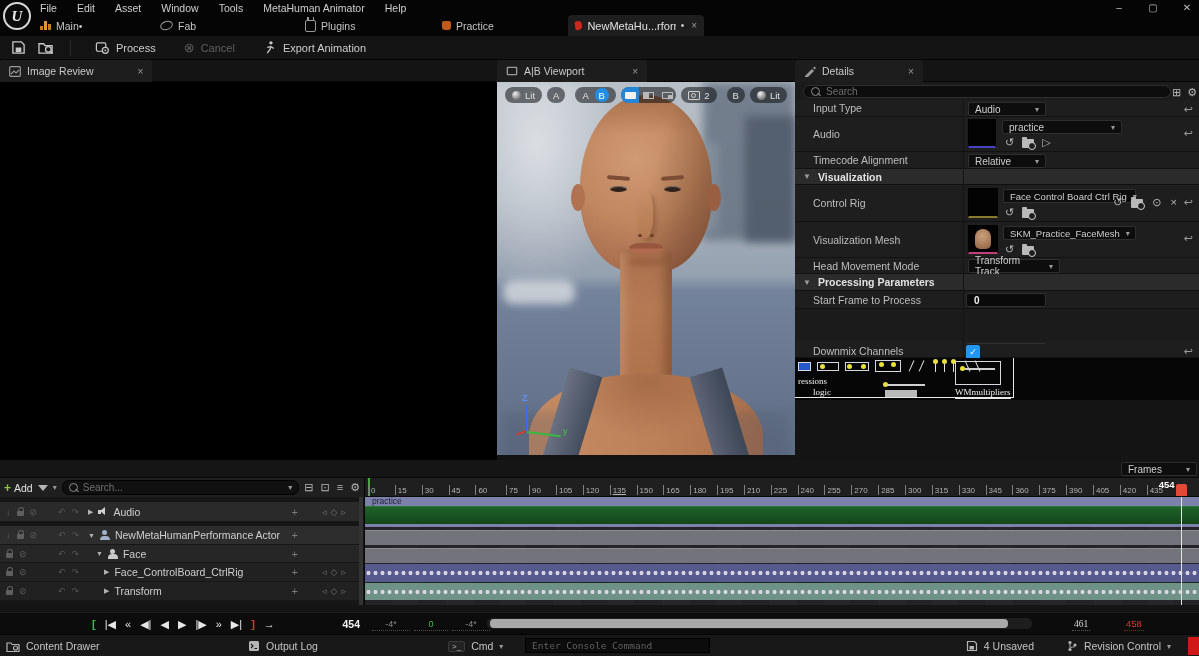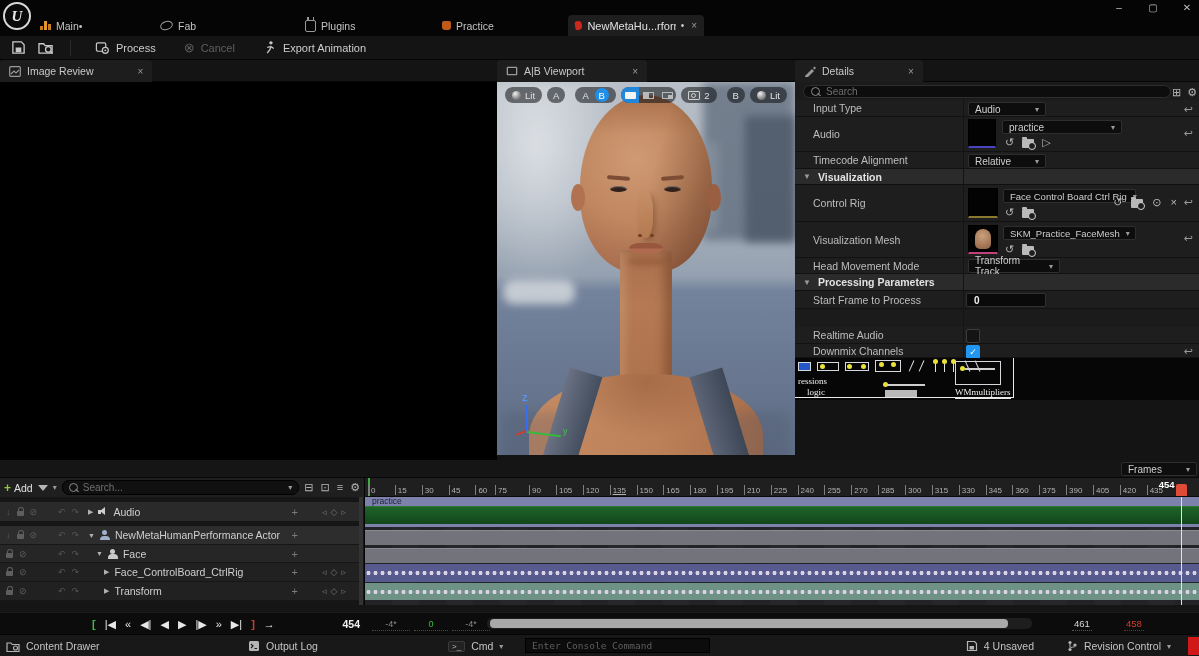--- a/index.html
+++ b/index.html
@@ -223,20 +223,29 @@
      font-family:"DejaVu Sans Mono",monospace;font-size:9.5px;}
   .red-badge{position:absolute;right:0px;top:2px;width:11px;height:18px;background:#d01818;}
   .caret-sm{color:#9a9a9a;font-size:8px;}
 </style>
 </head>
 <body>
 
 <div class="app">
 
   <div class="abs titlebar">
+    <div class="abs menus">
+      <span class="menu-item">File</span>
+      <span class="menu-item">Edit</span>
+      <span class="menu-item">Asset</span>
+      <span class="menu-item">Window</span>
+      <span class="menu-item">Tools</span>
+      <span class="menu-item">MetaHuman Animator</span>
+      <span class="menu-item">Help</span>
+    </div>
     <div class="abs win-controls">
       <span class="win-btn">–</span>
       <span class="win-btn">▢</span>
       <span class="win-btn">✕</span>
     </div>
   </div>
   <div class="abs ue-logo">U</div>
 
   <div class="abs tabsrow">
     <div class="trail-tab" style="left:40px">
@@ -517,24 +526,20 @@
     </div>
 
     <div class="dt-row" style="top:227px;height:18px;margin-top:32px;">
       <span class="dt-name">End Frame to Process</span>
       <div class="txtin" style="left:171px;top:2px;width:80px;">
         <span>458</span>
       </div>
       <span class="revert" style="top:3px">↩</span>
     </div>
 
-    <div class="dt-row" style="top:245px;height:17px;">
-      <span class="dt-name">Realtime Audio</span>
-      <span class="cb" id="cb-realtime" style="top:2px;"></span>
-    </div>
 
     <div class="dt-row" style="top:262px;height:14px;">
       <span class="dt-name">Downmix Channels</span>
       <span class="cb checked" id="cb-downmix" style="top:1px;">✓</span>
       <span class="revert" style="top:1px">↩</span>
     </div>
   </div>
 
   <div class="abs ov">
     <div class="ov-frame"></div>
@@ -554,21 +559,21 @@
     <div class="ov-slash" style="left:149px;top:2px;"></div>
     <span class="ydot" style="left:147px;top:1px;"></span>
     <div class="ov-slash" style="left:158px;top:2px;"></div>
     <span class="ydot" style="left:156px;top:1px;"></span>
     <div class="ov-slash" style="left:172px;top:2px;transform:rotate(-24deg);"></div>
     <div class="ov-slash" style="left:182px;top:2px;transform:rotate(-24deg);"></div>
     <div class="ov-box" style="left:160px;top:3px;width:46px;height:24px;left:160px;"></div>
     <span class="ydot" style="left:165px;top:8px;"></span>
     <div class="ov-line" style="left:170px;top:10px;width:30px;height:1.5px;"></div>
     <span class="ov-txt" style="left:3px;top:19px;">ressions</span>
-    <span class="ov-txt" style="left:12px;top:30px;">logic</span>
+    <span class="ov-txt" style="left:18px;top:30px;">logic</span>
     <span class="ydot" style="left:88px;top:24px;"></span>
     <div class="ov-line" style="left:92px;top:26px;width:38px;height:1.5px;"></div>
     <div class="ov-gray" style="left:90px;top:32px;width:32px;height:7px;"></div>
     <span class="ov-txt" style="left:160px;top:30px;border-bottom:1px solid #e8e8e8;padding-bottom:1px;">WMmultipliers</span>
   </div>
   <div class="abs" style="left:795px;top:400px;width:404px;height:60px;background:#141414;"></div>
 
   <div class="abs seq-topstrip">
     <div class="frames-dd">
       <span>Frames</span>
@@ -598,21 +603,21 @@
 
   <div class="abs ruler" id="ruler">
     <div class="range-start"></div>
     <span class="ph-label" id="ph-label" style="left: 775.66px;">454</span>
     <div class="ph-marker" id="ph-marker" style="left: 810.66px;"></div>
   <span class="tick" style="left: 3px;">0</span>
       <span class="tick" style="left: 29.85px;">15</span>
       <span class="tick" style="left: 56.7px;">30</span>
       <span class="tick" style="left: 83.55px;">45</span>
       <span class="tick" style="left: 110.4px;">60</span>
-      <span class="tick" style="left: 130px;">75</span>
+      <span class="tick" style="left: 141px;">75</span>
       <span class="tick" style="left: 164.1px;">90</span>
       <span class="tick" style="left: 190.95px;">105</span>
       <span class="tick" style="left: 217.8px;">120</span>
       <span class="tick" style="left: 244.65px; text-decoration: underline;">135</span>
       <span class="tick" style="left: 271.5px;">150</span>
       <span class="tick" style="left: 298.35px;">165</span>
       <span class="tick" style="left: 325.2px;">180</span>
       <span class="tick" style="left: 352.05px;">195</span>
       <span class="tick" style="left: 378.9px;">210</span>
       <span class="tick" style="left: 405.75px;">225</span>
@@ -752,21 +757,21 @@
         <span class="red">]</span>
         <span>→</span>
       </div>
     <div class="tr-frame">454</div>
     <div class="tr-field" style="left:372px;width:30px;">-4*</div>
     <div class="tr-field green" style="left:414px;width:26px;">0</div>
     <div class="tr-field" style="left:452px;width:30px;">-4*</div>
     <div class="hscroll-track">
       <div class="hscroll-thumb"></div>
     </div>
-    <div class="tr-num" style="left:1072px;">461</div>
+    <div class="tr-num" style="left:1072px;font-family:Liberation Serif, serif;">461</div>
     <div class="tr-num red" style="left:1124px;">458</div>
     <div class="tr-num" style="left:1093px;margin-top:37px;">520*</div>
   </div>
 
   <div class="abs statusbar">
     <div class="sb-item" style="left:6px;">
       <svg class="ico" width="14" height="12" viewBox="0 0 14 12">
         <path d="M1 3h4l1.2 1.5H13v7H1z" fill="none" stroke="#b5b5b5" stroke-width="1.2"></path>
         <circle cx="9.5" cy="8" r="2" fill="none" stroke="#b5b5b5" stroke-width="1.1"></circle>
         </svg>

